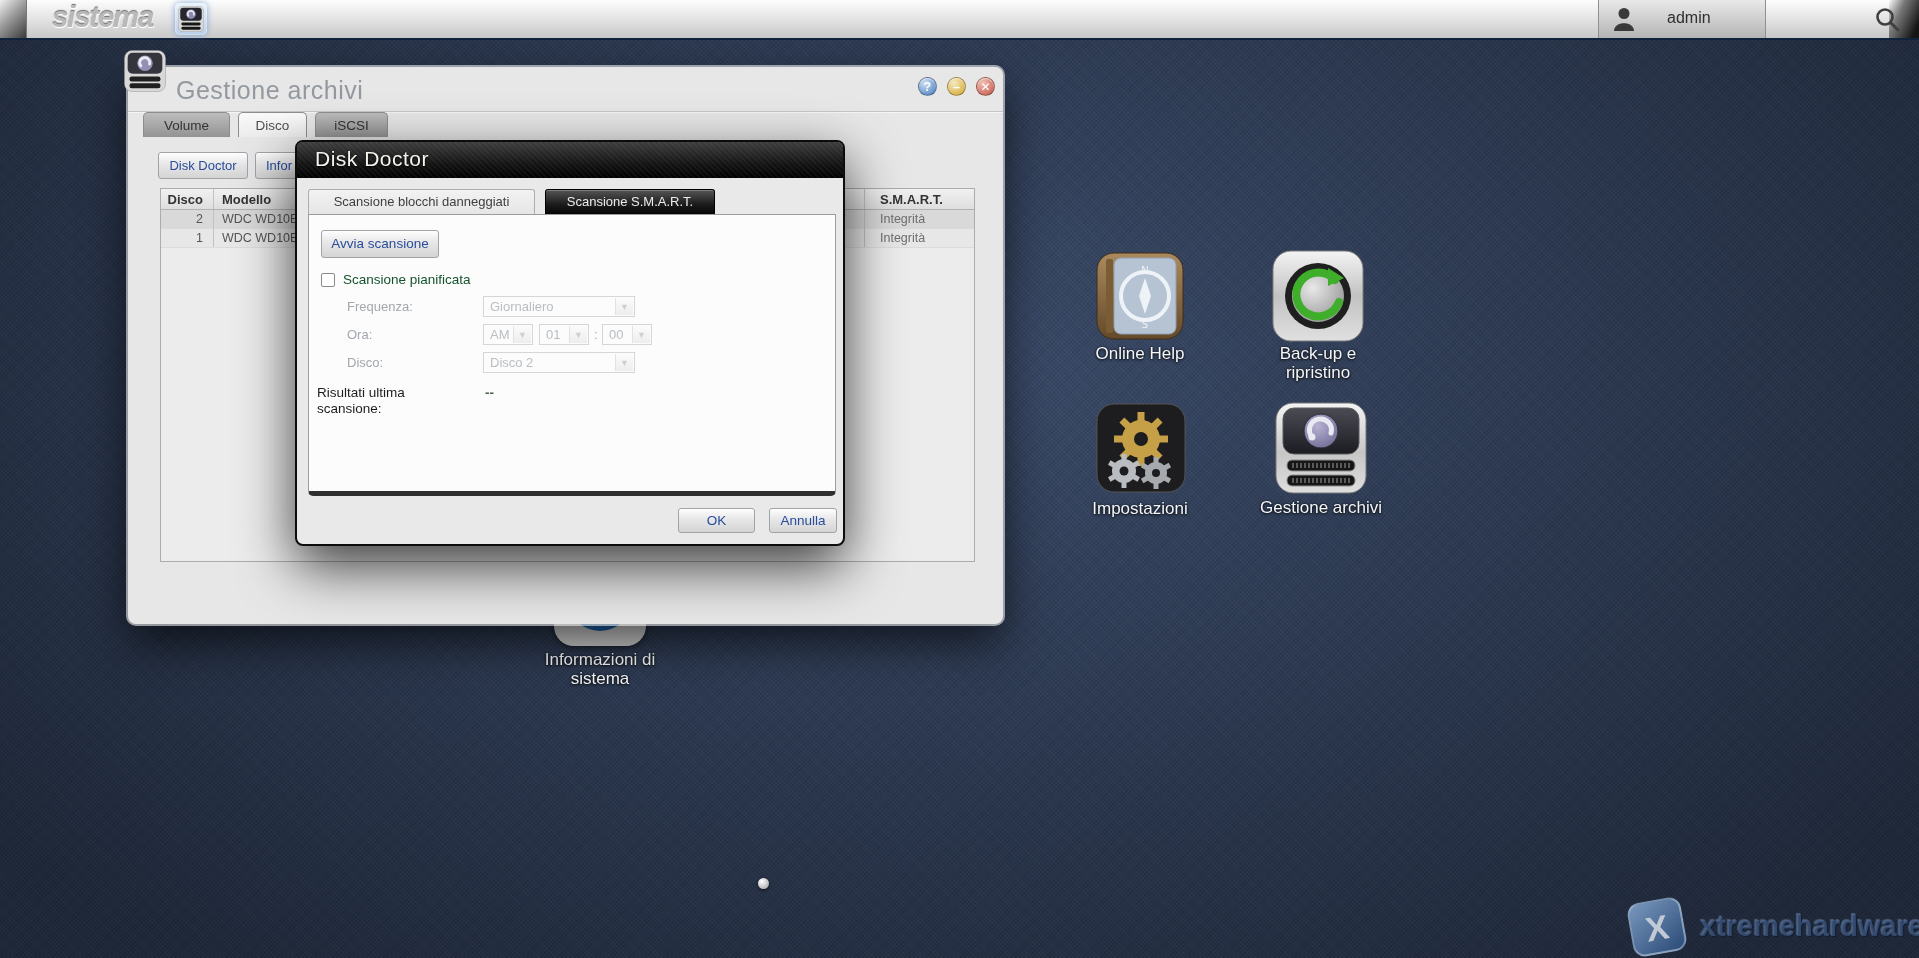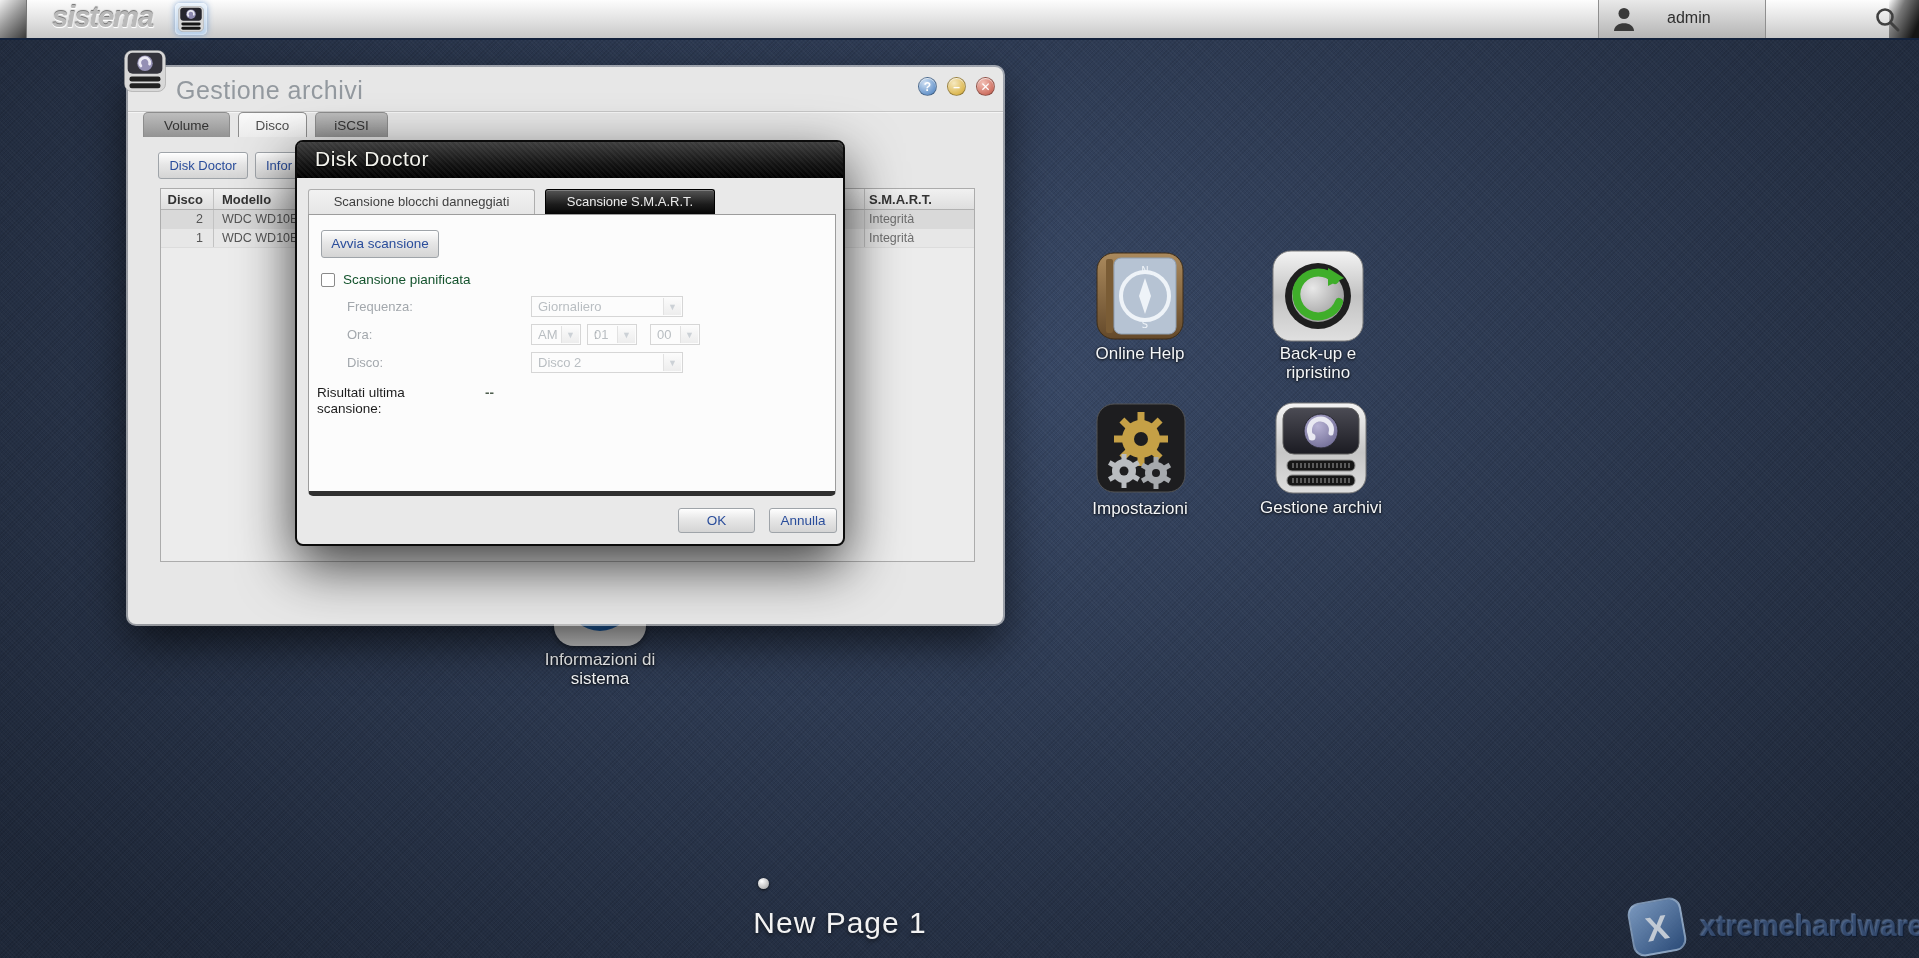--- a/index.html
+++ b/index.html
@@ -60,21 +60,21 @@
        border:1px solid #acacac;box-sizing:border-box;}
   .trow{position:absolute;left:0;width:100%;box-sizing:border-box;font-size:12.5px;color:#555;}
   #thead{top:0;height:21px;background:linear-gradient(#f1f1f1,#dedede);border-bottom:1px solid #b2b2b2;
        font-weight:700;color:#333;font-size:13px;}
   #trow1{top:21px;height:19px;background:#d9d9d9;}
   #trow2{top:40px;height:19px;background:#e7e7e7;border-bottom:1px solid #dcdcdc;}
   .cell{position:absolute;top:0;height:100%;line-height:19px;overflow:hidden;white-space:nowrap;}
   #thead .cell{line-height:21px;}
   .col-disco{left:0;width:53px;text-align:right;padding-right:10px;box-sizing:border-box;border-right:1px solid #c2c2c2;}
   .col-model{left:53px;width:650px;padding-left:8px;}
-  .col-smart{left:703px;right:0;padding-left:4px;border-left:1px solid #c2c2c2;}
+  .col-smart{left:703px;right:0;padding-left:15px;border-left:1px solid #c2c2c2;}
   
   #dlg{position:absolute;left:295px;top:140px;width:550px;height:406px;z-index:10;
        background:#e9e9e9;border:2px solid #0c0c0c;border-radius:8px;box-sizing:border-box;
        box-shadow:0 20px 55px rgba(0,0,0,.75);}
   #dlg-titlebar{position:absolute;left:0;top:0;width:100%;height:36px;border-radius:5px 5px 0 0;
        background:repeating-linear-gradient(45deg,rgba(255,255,255,.04) 0 2px,transparent 2px 4px),
                   linear-gradient(#3d3d3d,#141414 60%,#000);}
   #dlg-title{position:absolute;left:18px;top:5px;font-size:21px;color:#f4f4ee;letter-spacing:.5px;
        text-shadow:0 1px 2px #000;}
   .dtab{position:absolute;top:47px;height:25px;box-sizing:border-box;font-size:13px;text-align:center;
@@ -85,21 +85,21 @@
        border:1px solid #000;border-bottom:none;box-shadow:inset 0 1px 0 rgba(255,255,255,.25);}
   #dlg-panel{position:absolute;left:11px;top:72px;width:528px;height:282px;background:#fcfcfc;
        border:1px solid #9c9c9c;border-bottom:5px solid #303030;border-radius:0 0 5px 5px;box-sizing:border-box;}
   #btn-scan{position:absolute;left:12px;top:15px;width:118px;height:28px;line-height:26px;font-size:13.5px;}
   #chk-row{position:absolute;left:12px;top:57px;height:16px;}
   #chk-box{position:absolute;left:0;top:1px;width:14px;height:14px;background:#fff;border:1px solid #8a8a8a;
        border-radius:2px;box-sizing:border-box;}
   #chk-label{position:absolute;left:22px;top:0;font-size:13.5px;color:#14532d;white-space:nowrap;}
   .f-label{position:absolute;left:38px;font-size:13px;color:#a3a8ad;}
   .select{position:absolute;height:21px;border:1px solid #d6d6d6;background:#fcfcfc;color:#b9bec2;
-       font-size:13px;line-height:20px;padding-left:6px;box-sizing:border-box;margin-left:48px;}
+       font-size:13px;line-height:20px;padding-left:6px;box-sizing:border-box;}
   .select .chev{position:absolute;right:1px;top:1px;bottom:1px;width:17px;border-left:1px solid #e2e2e2;
        background:linear-gradient(#fbfbfb,#ededed);color:#ccd1d6;text-align:center;font-size:9px;line-height:18px;}
   #res-label{position:absolute;left:8px;top:170px;width:125px;font-size:13.5px;color:#1d1d1d;line-height:16px;}
   #res-value{position:absolute;left:176px;top:170px;font-size:13.5px;color:#4e5e4e;font-weight:700;}
   #btn-ok{position:absolute;left:381px;top:366px;width:77px;height:25px;line-height:23px;font-size:13.5px;}
   #btn-cancel{position:absolute;left:472px;top:366px;width:68px;height:25px;line-height:23px;font-size:13.5px;}
   
   #sysinfo-wrap{position:absolute;z-index:2;}
   #page-dot{position:absolute;left:758px;top:878px;width:11px;height:11px;border-radius:50%;z-index:3;
        background:radial-gradient(circle at 35% 30%,#ffffff,#9a9a9a);box-shadow:0 1px 3px rgba(0,0,0,.7);}
@@ -237,21 +237,20 @@
       <circle cx="37" cy="35" r="3.5" fill="#e9e9f2"></circle>
       <rect x="12" y="58" width="68" height="11" rx="5" fill="#161616" stroke="#8f8f8f"></rect>
       <line x1="17" y1="63.5" x2="75" y2="63.5" stroke="#5a5a5a" stroke-width="5" stroke-dasharray="2 2"></line>
       <rect x="12" y="73" width="68" height="11" rx="5" fill="#161616" stroke="#8f8f8f"></rect>
       <line x1="17" y1="78.5" x2="75" y2="78.5" stroke="#5a5a5a" stroke-width="5" stroke-dasharray="2 2"></line>
     </svg>
     <div class="desk-label" style="left:0;top:96px;width:150px;">Gestione archivi</div>
   </div>
 
   <div id="page-dot"></div>
-  <div id="page-label">New Page 1</div>
 
   <div id="wm-logo">X</div>
   <div id="wm-text">xtremehardware.it</div>
 
   <div id="topbar">
     <div id="topbar-left-block"></div>
     <div id="logo">sistema</div>
     <div id="task-icon">
       <svg width="26" height="26" viewBox="0 0 92 92">
         <rect x="1" y="1" width="90" height="90" rx="17" fill="#d8d8d8" stroke="#777"></rect>

